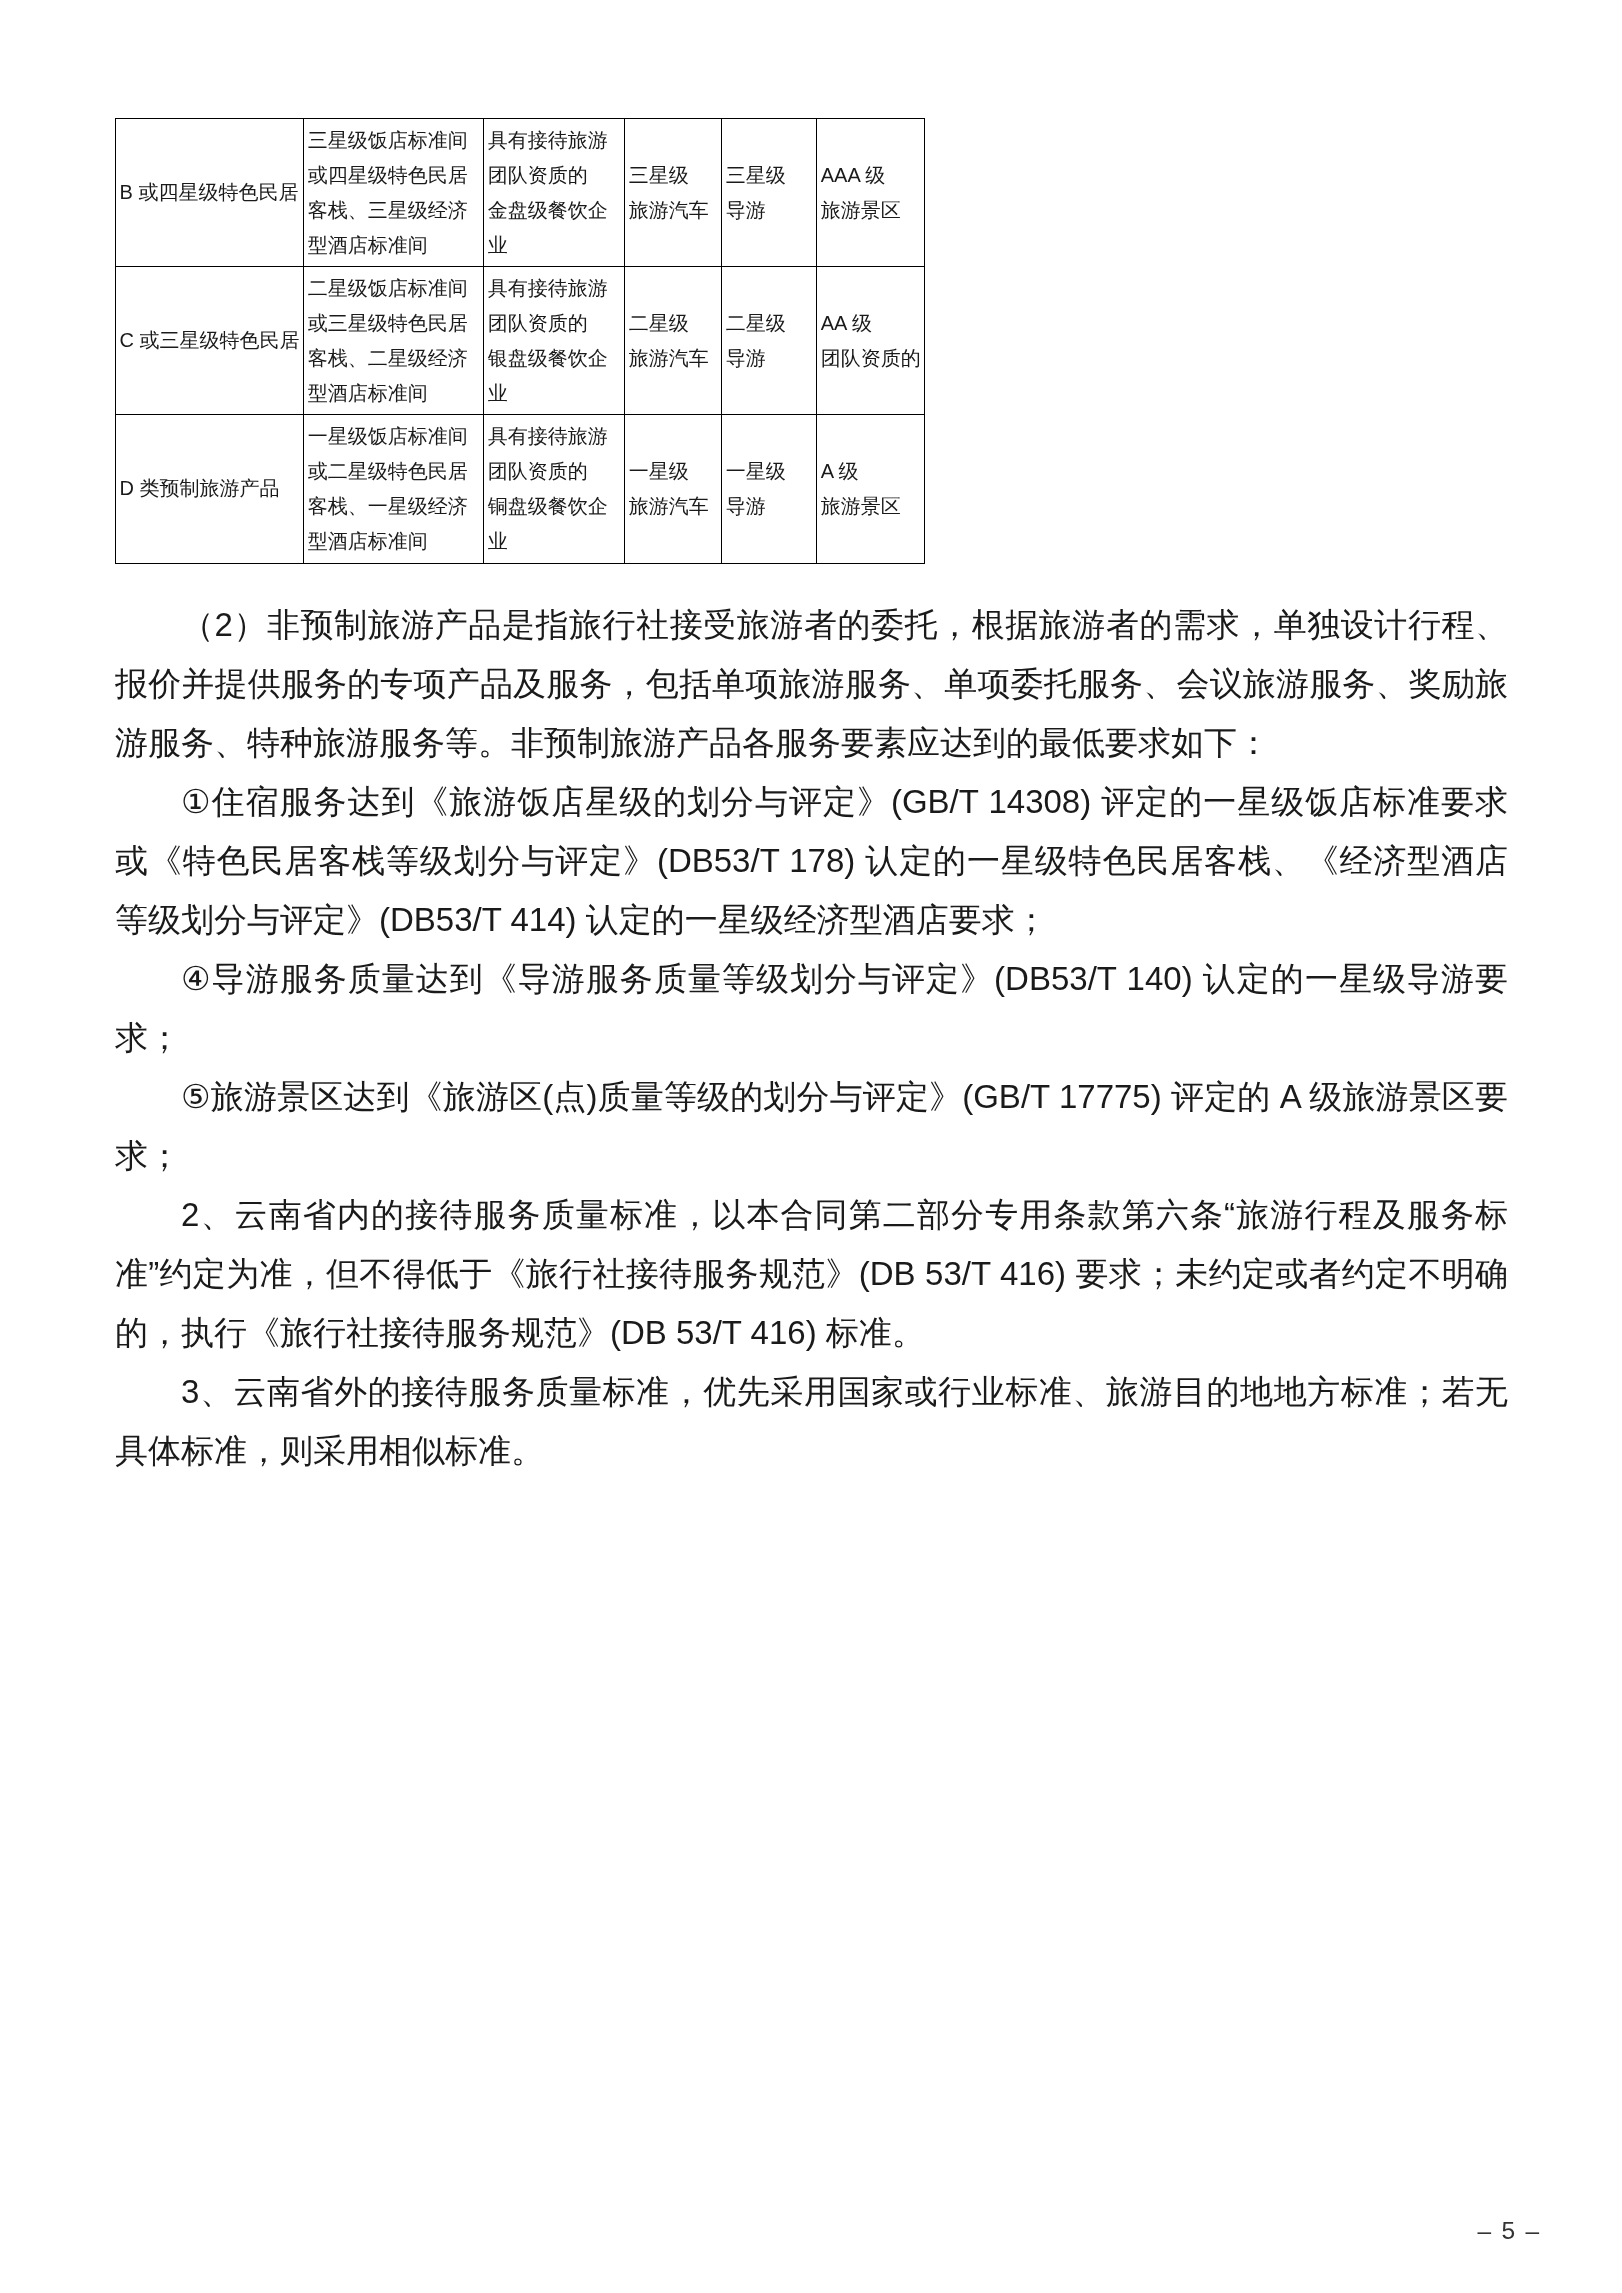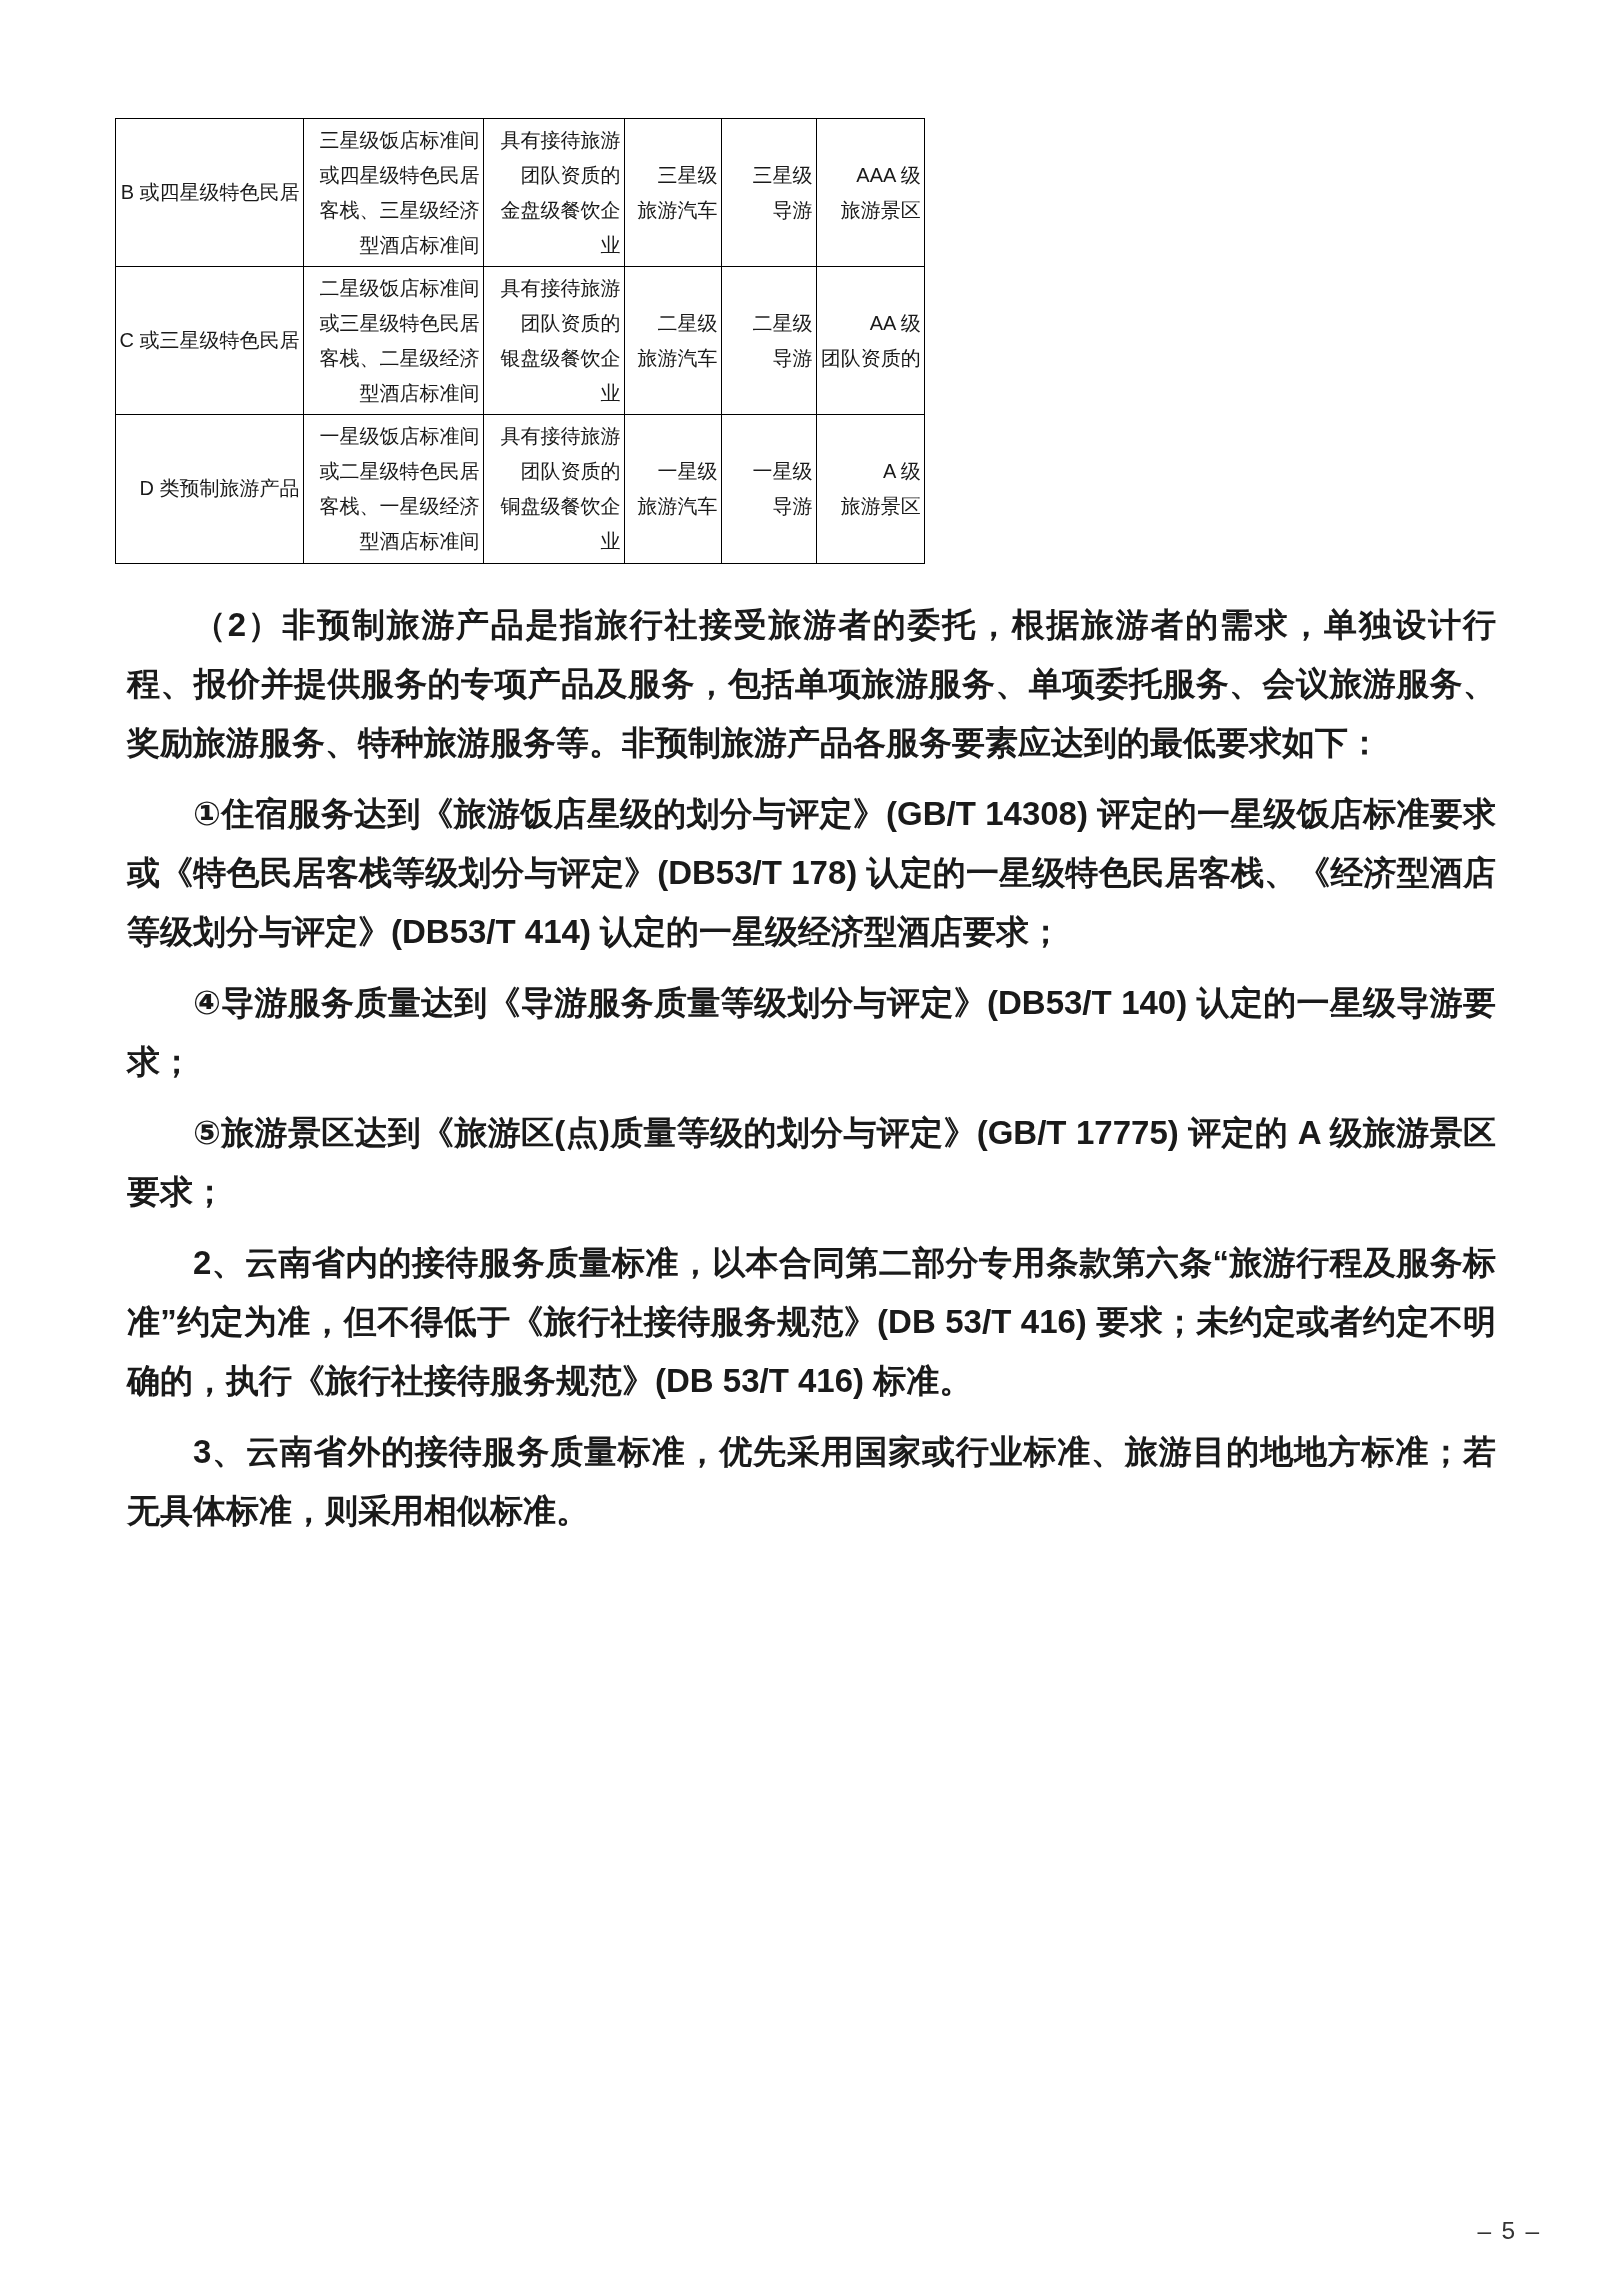--- a/index.html
+++ b/index.html
@@ -19,44 +19,43 @@
   .content {
     padding: 0 115px;
   }
   table.doc-table {
     border-collapse: collapse;
     margin-top: 118px;
     table-layout: fixed;
   }
   table.doc-table td {
     border: 1.8px solid #000000;
-    text-align: right;
+    text-align: left;
     vertical-align: middle;
     font-size: 20px;
     line-height: 35px;
     padding: 3.6px 3.6px;
     white-space: pre;
   }
   .col-product  { width: 165px; }
   .col-hotel    { width: 180px; }
   .col-catering { width: 141px; }
   .col-vehicle  { width: 97px; }
   .col-guide    { width: 95px; }
   .col-scenic   { width: 105px; }
 
   .paragraphs {
     margin-top: 31px;
     font-size: 33px;
     line-height: 59px;
     text-align: justify;
   }
   .para {
-    margin: 12px;
+    margin: 0;
     text-indent: 2em;
-    font-weight: bold;
   }
   .page-number {
     position: absolute;
     top: 2217px;
     right: 82px;
     font-size: 24.5px;
     color: #333333;
     letter-spacing: 1.8px;
   }
 </style>

